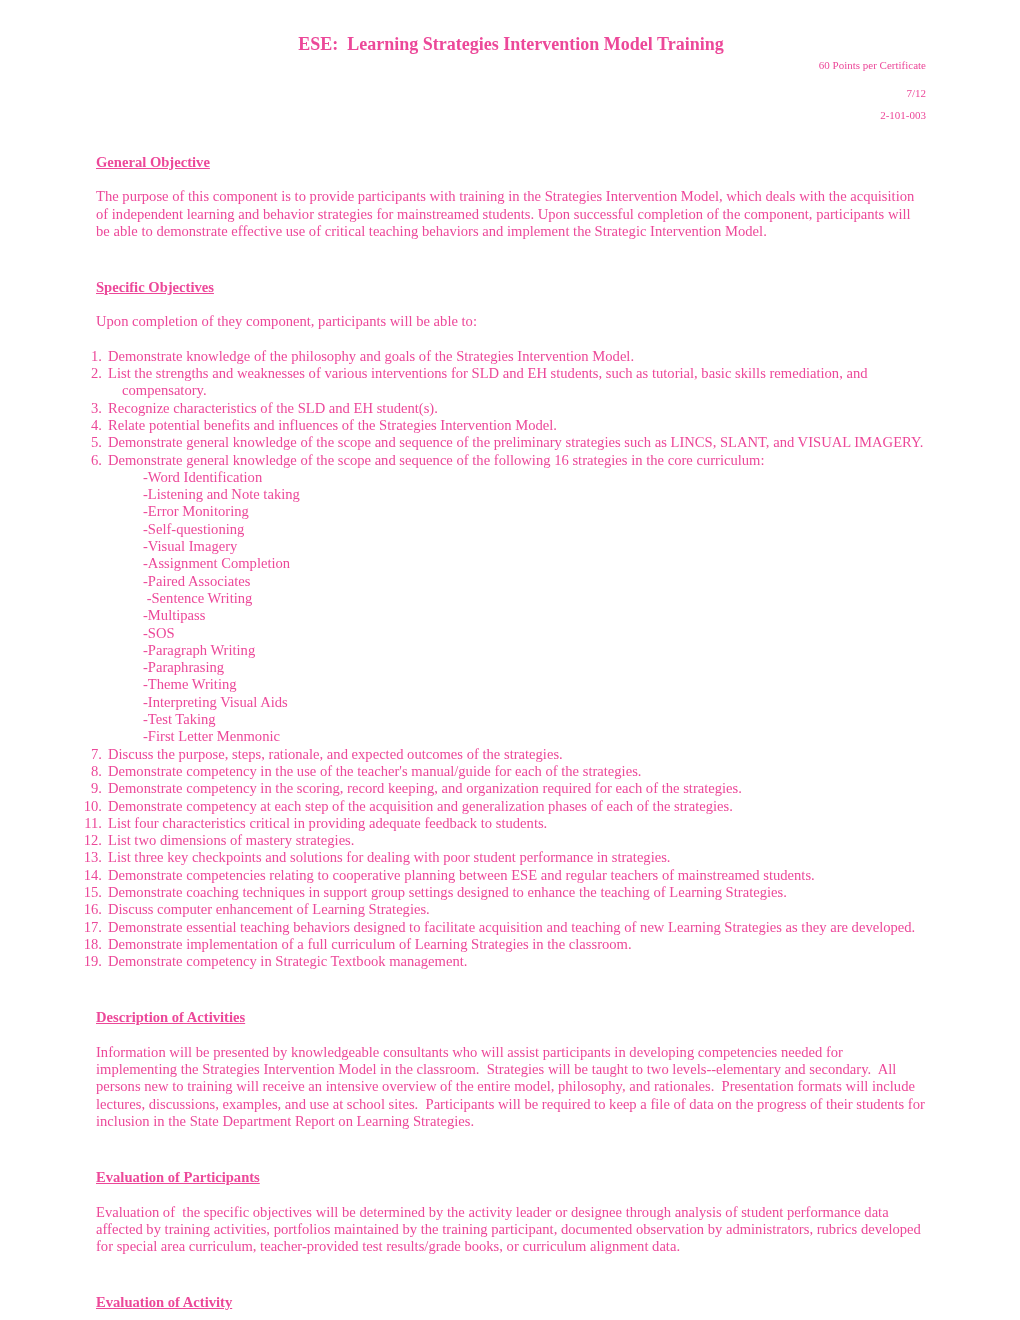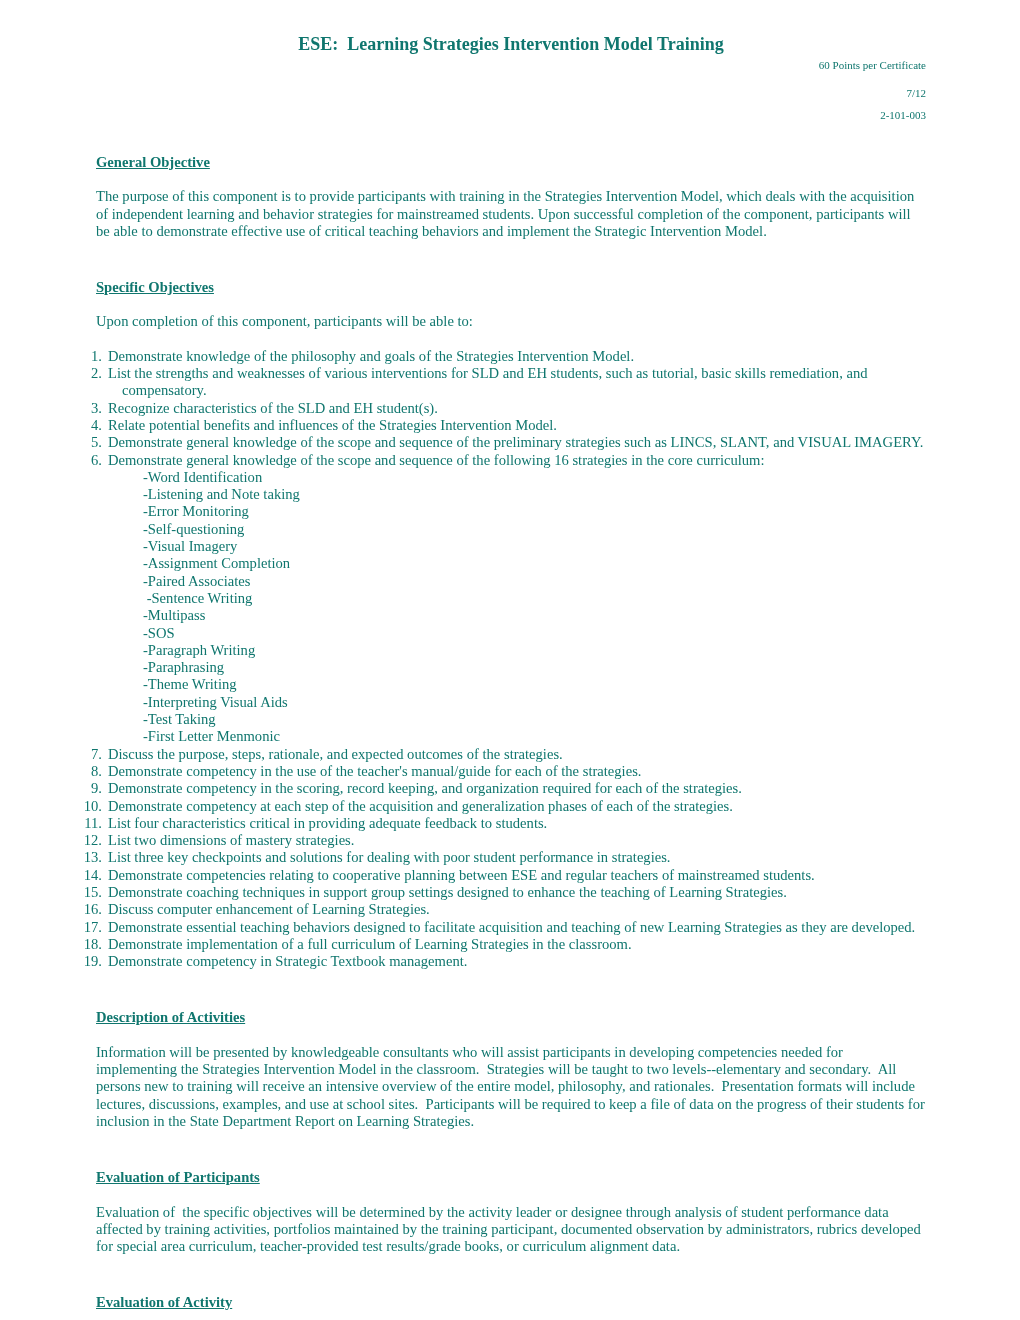--- a/index.html
+++ b/index.html
@@ -4,21 +4,21 @@
 <style>
   html, body {
     margin: 0;
     padding: 0;
     background: #ffffff;
   }
   .page {
     width: 1020px;
     height: 1320px;
     background: #ffffff;
-    color: #0f766e;
+    color: #ec4899;
     font-family: "Liberation Serif", "DejaVu Serif", serif;
     font-size: 14.6px;
     line-height: 17.3px;
     box-sizing: border-box;
     padding-top: 34px;
     overflow: hidden;
   }
   .content {
     width: 830px;
     margin-left: 96px;
@@ -96,21 +96,21 @@
 
     <div class="doc-meta">
       <div>7/12</div>
       <div>2-101-003</div>
     </div>
 
     <div class="heading block first">General Objective</div>
     <p class="para">The purpose of this component is to provide participants with training in the Strategies Intervention Model, which deals with the acquisition of independent learning and behavior strategies for mainstreamed students. Upon successful completion of the component, participants will be able to demonstrate effective use of critical teaching behaviors and implement the Strategic Intervention Model.</p>
 
     <div class="heading block">Specific Objectives</div>
-    <p class="para">Upon completion of this component, participants will be able to:</p>
+    <p class="para">Upon completion of they component, participants will be able to:</p>
 
     <div class="objlist">
       <div class="obj-row">
         <span class="obj-num">1.</span>
         <span class="obj-text">Demonstrate knowledge of the philosophy and goals of the Strategies Intervention Model.</span>
       </div>
       <div class="obj-row">
         <span class="obj-num">2.</span>
         <span class="obj-text">List the strengths and weaknesses of various interventions for SLD and EH students, such as tutorial, basic skills remediation, and compensatory.</span>
       </div>

